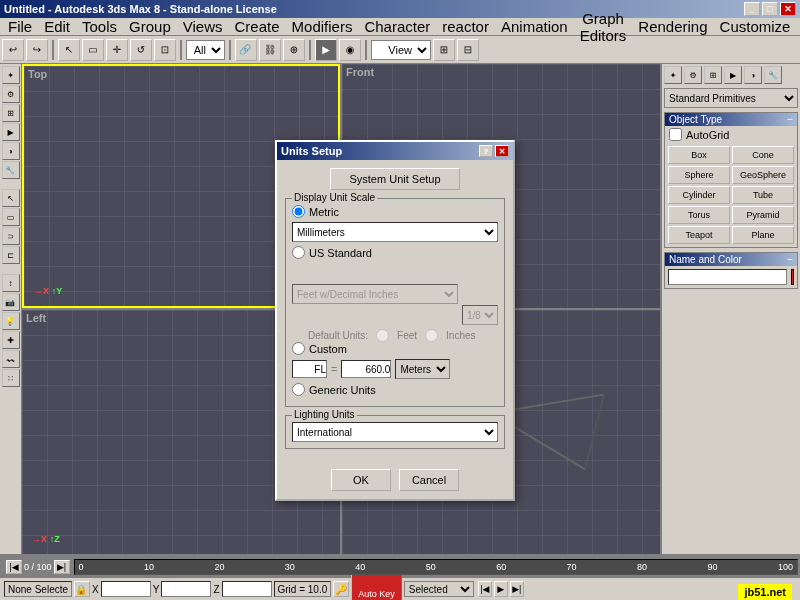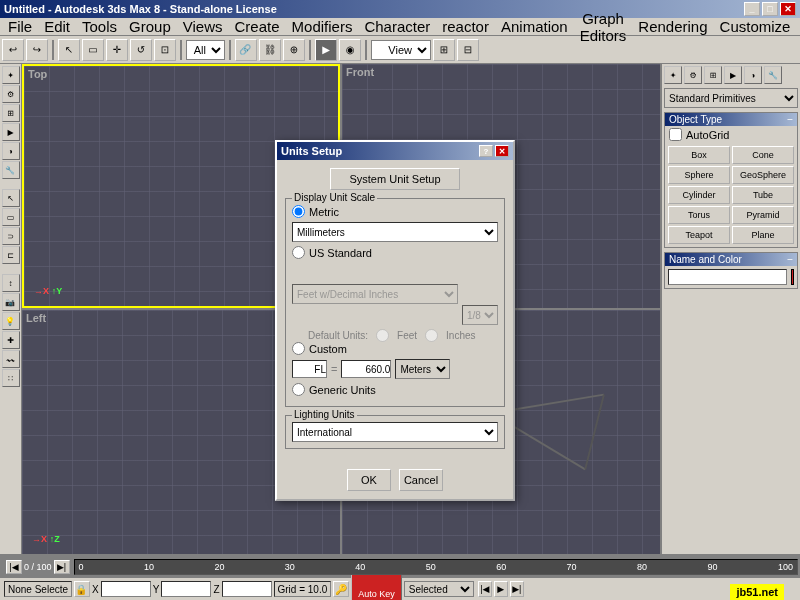--- a/index.html
+++ b/index.html
@@ -311,21 +311,21 @@
       font-size: 11px;
       cursor: pointer;
     }
     .dialog-footer {
       display: flex;
       justify-content: center;
       gap: 8px;
       padding: 4px 8px 8px;
     }
     .ok-btn, .cancel-btn {
-      width: 44px; height: 22px;
+      width: 60px; height: 22px;
       background: #d4d0c8;
       border: 1px outset #fff;
       font-size: 11px;
       cursor: pointer;
     }
     input[type="radio"] { margin: 0; }
 
     
     .axis-x { color: #ff4444; font-size: 9px; font-weight: bold; }
     .axis-y { color: #44ff44; font-size: 9px; font-weight: bold; }
@@ -342,21 +342,21 @@
       padding: 16px 6px;
       background: #d4d0c8;
       border: 1px outset #c0c0c0;
       font-size: 9px;
       cursor: pointer;
     }
 
     
     #watermark {
       position: fixed;
-      bottom: 0; right: 16px;
+      bottom: 0; right: 8px;
       background: #ffff00;
       color: #000;
       font-size: 11px;
       font-weight: bold;
       padding: 2px 6px;
       z-index: 200;
     }
   </style>
 </head>
 <body>

